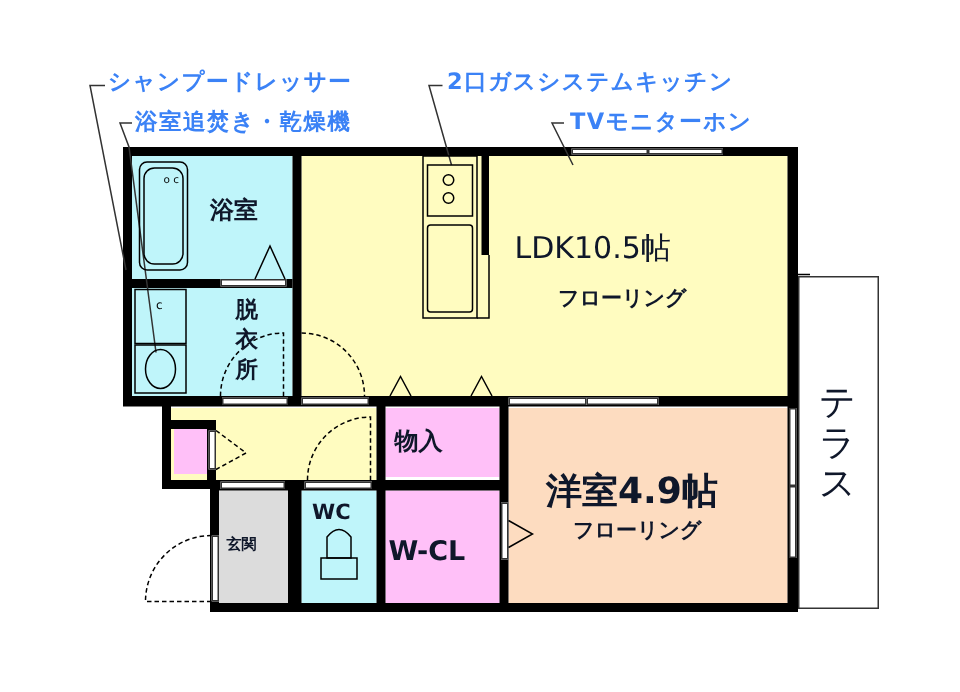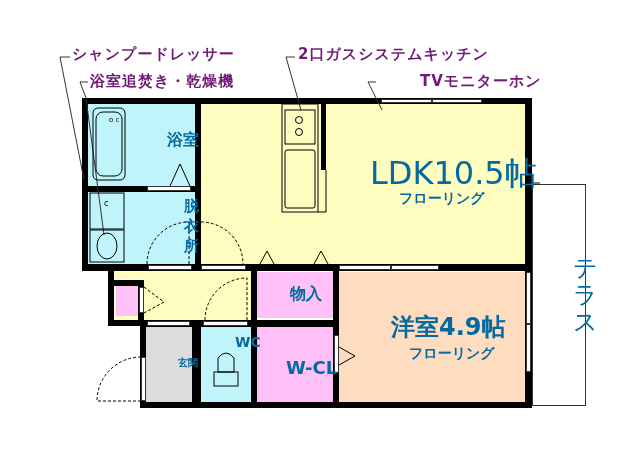--- a/index.html
+++ b/index.html
@@ -1,31 +1,31 @@
 <!DOCTYPE html>
 <html><head>
 <meta charset="utf-8">
 <style>
   html, body { margin:0; padding:0; background:#ffffff; }
   body { width:640px; height:461px; position:relative; overflow:hidden;
          font-family:"DejaVu Sans", sans-serif; }
   .wall { position:absolute; background:#000; }
   .room { position:absolute; box-sizing:border-box; }
-  .lbl { position:absolute; color:#0369a1; white-space:nowrap; font-weight:bold;margin-left:27px; }
-  .note { position:absolute; font-size:15px; font-weight:bold; color:#701a75; white-space:nowrap; letter-spacing:1px; }
+  .lbl { position:absolute; color:#0f172a; white-space:nowrap; font-weight:bold; }
+  .note { position:absolute; font-size:15px; font-weight:bold; color:#3b82f6; white-space:nowrap; letter-spacing:1px; }
   .win { position:absolute; background:#fff; border:1px solid #333; box-sizing:border-box; }
   svg.over { position:absolute; left:0; top:0; }
 </style>
 </head>
 <body>
 
 <div class="note" style="left:72px;top:45px;">シャンプードレッサー</div>
 <div class="note" style="left:90px;top:72px;">浴室追焚き・乾燥機</div>
 <div class="note" style="left:298px;top:45px;">2口ガスシステムキッチン</div>
-<div class="note" style="left:380px;top:72px;margin-left:40px;">TVモニターホン</div>
+<div class="note" style="left:380px;top:72px;">TVモニターホン</div>
 
 <div class="room" style="left:532px;top:184px;width:54px;height:222px;background:#fff;border:1px solid #333;"></div>
 <div class="lbl" style="left:546px;top:255px;width:24px;font-size:24px;font-weight:normal;line-height:27px;white-space:normal;text-align:center;">
   <div>テ</div>
   <div>ラ</div>
   <div>ス</div>
 </div>
 
 <div class="room" style="left:88px;top:104px;width:107px;height:84px;background:#bff5fa;"></div>
 <div class="room" style="left:88px;top:192px;width:107px;height:72px;background:#bff5fa;"></div>
@@ -121,21 +121,21 @@
 </svg>
 
 <div class="lbl" style="left:140px;top:130px;font-size:16px;">浴室</div>
 
 <div class="lbl" style="left:157px;top:196px;font-size:15px;line-height:20px;text-align:center;">
   <div>脱</div>
   <div>衣</div>
   <div>所</div>
 </div>
 
-<div class="lbl" style="left:343px;top:152px;font-size:32px;font-weight:normal;">LDK10.5帖</div>
+<div class="lbl" style="left:343px;top:152px;font-size:20px;font-weight:normal;">LDK10.5帖</div>
 <div class="lbl" style="left:372px;top:190px;font-size:14px;">フローリング</div>
 
 <div class="lbl" style="left:263px;top:284px;font-size:16px;">物入</div>
 
 <div class="lbl" style="left:364px;top:311px;font-size:24px;font-weight:bold;">洋室4.9帖</div>
 <div class="lbl" style="left:382px;top:345px;font-size:14px;">フローリング</div>
 
 <div class="lbl" style="left:208px;top:334px;font-size:14px;">WC</div>
 <div class="lbl" style="left:259px;top:357px;font-size:18px;">W-CL</div>
 <div class="lbl" style="left:151px;top:356px;font-size:10px;">玄関</div>

